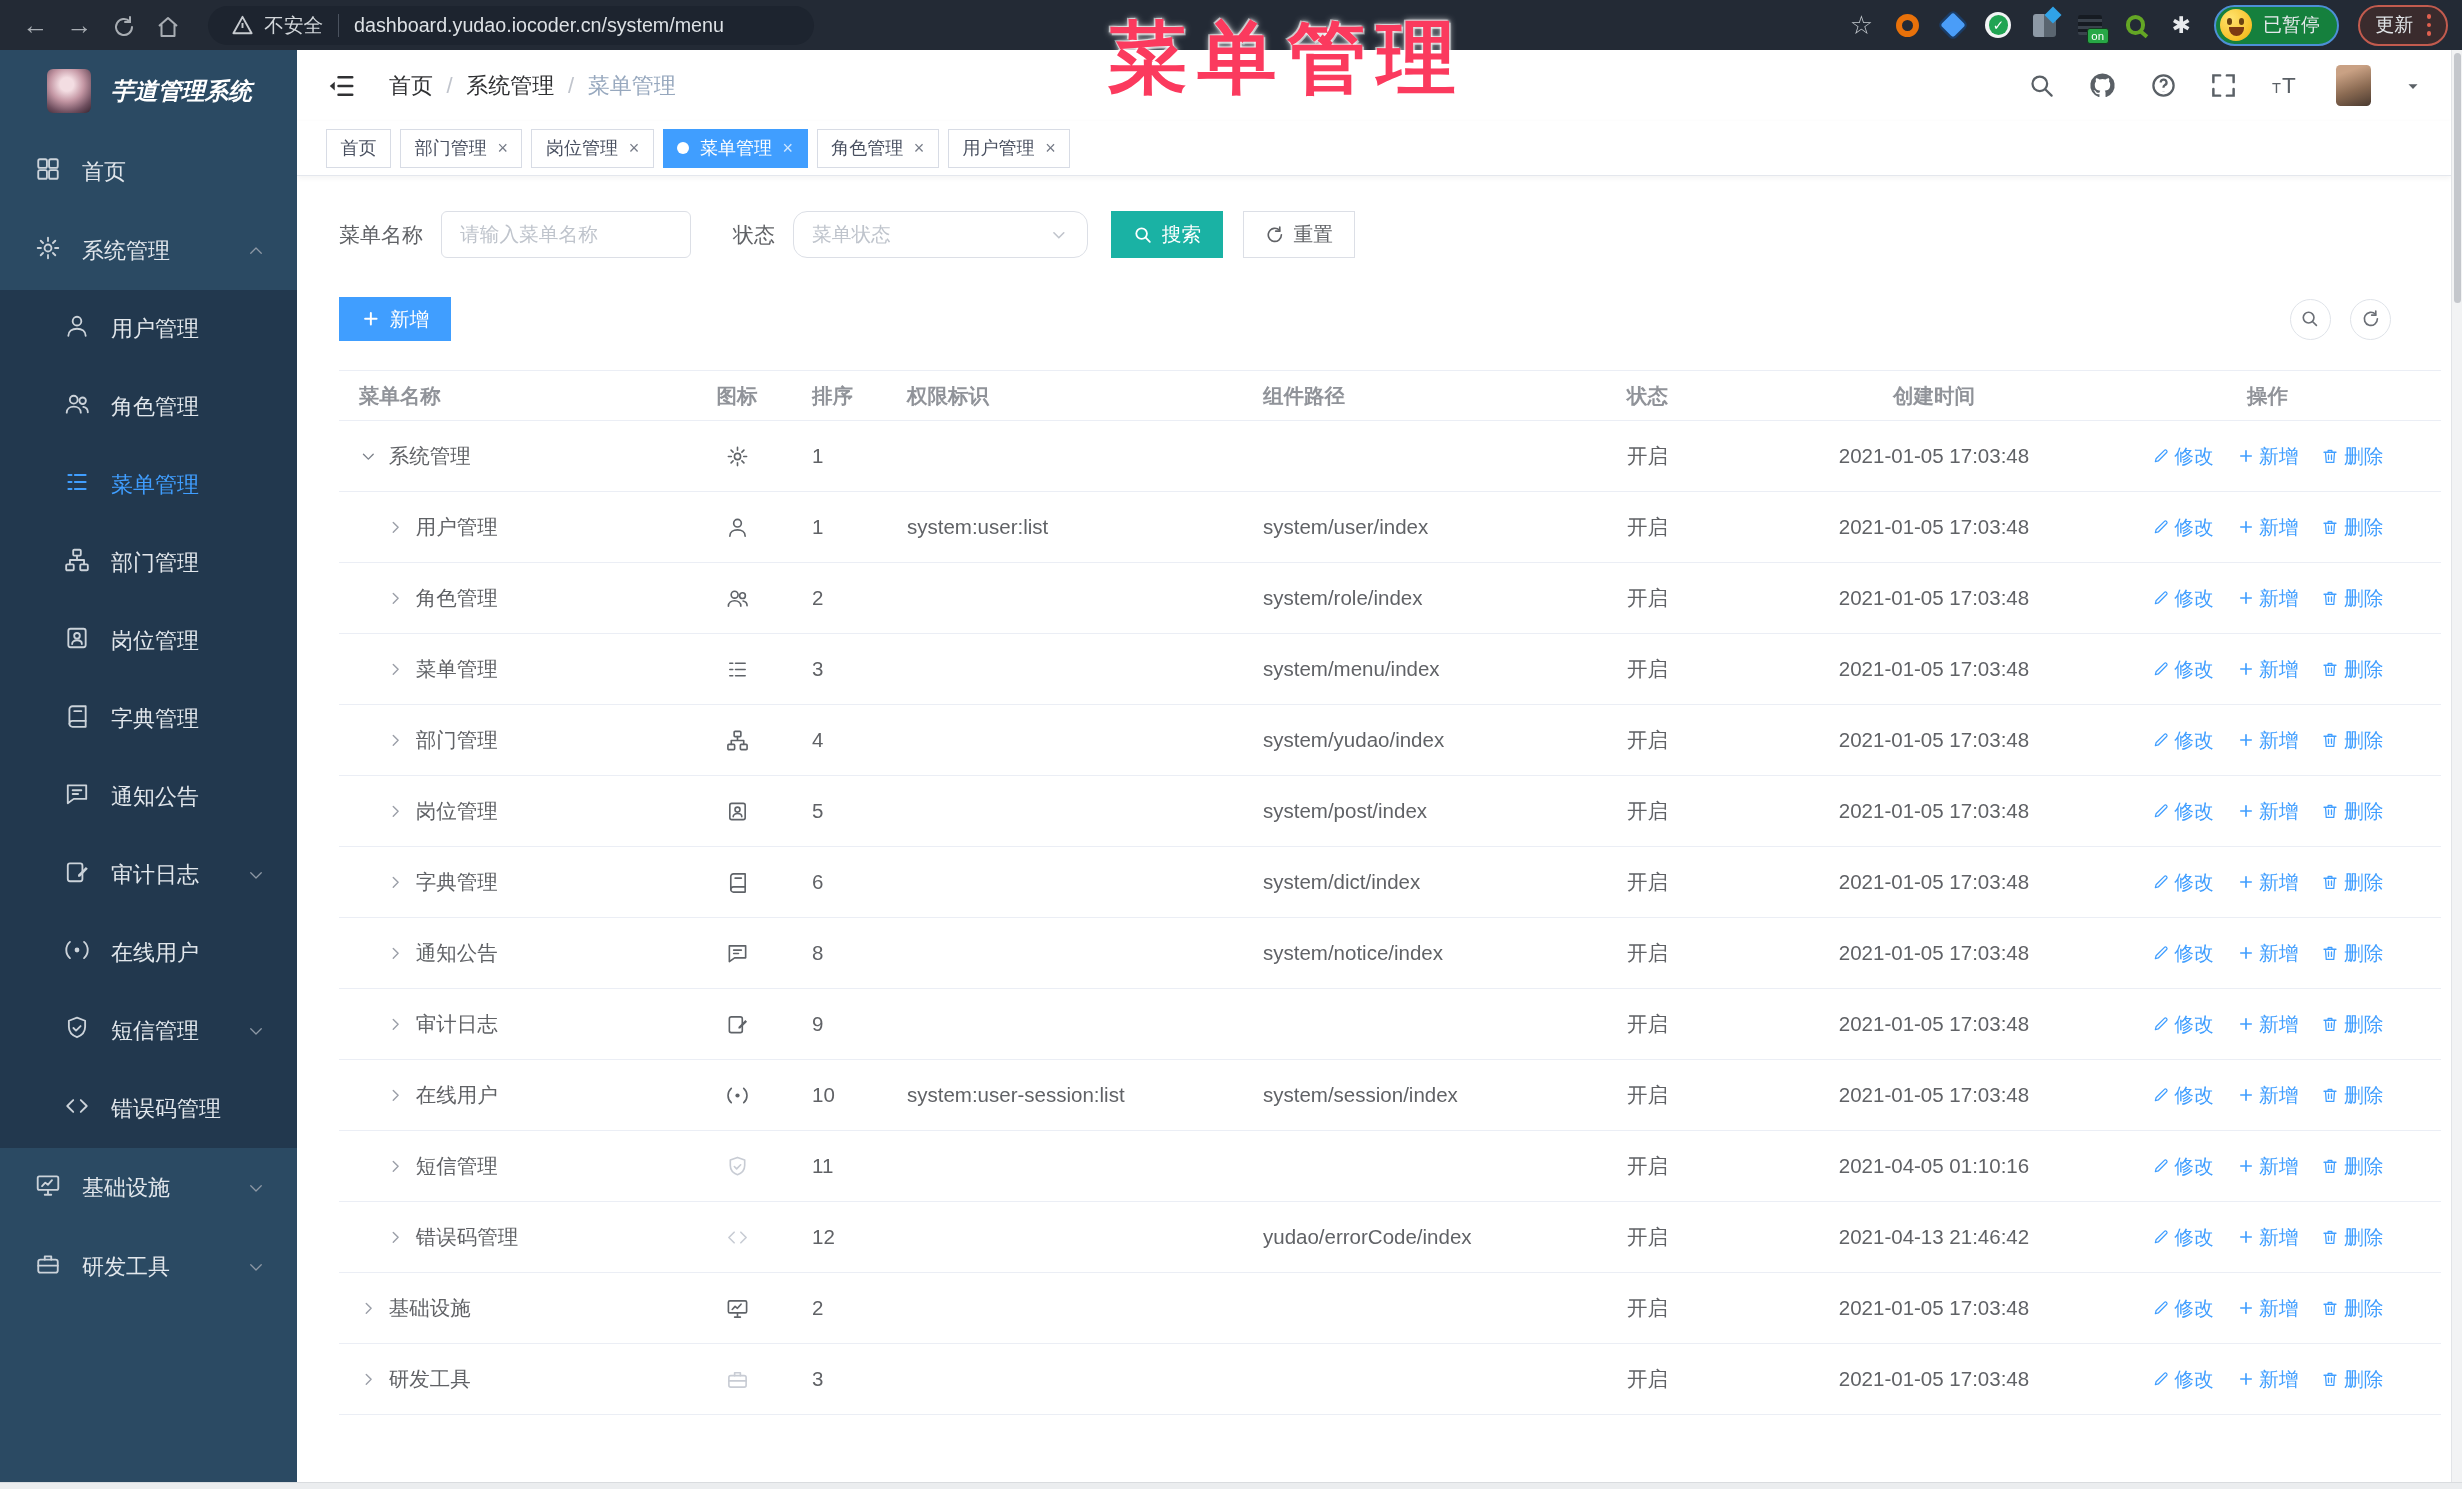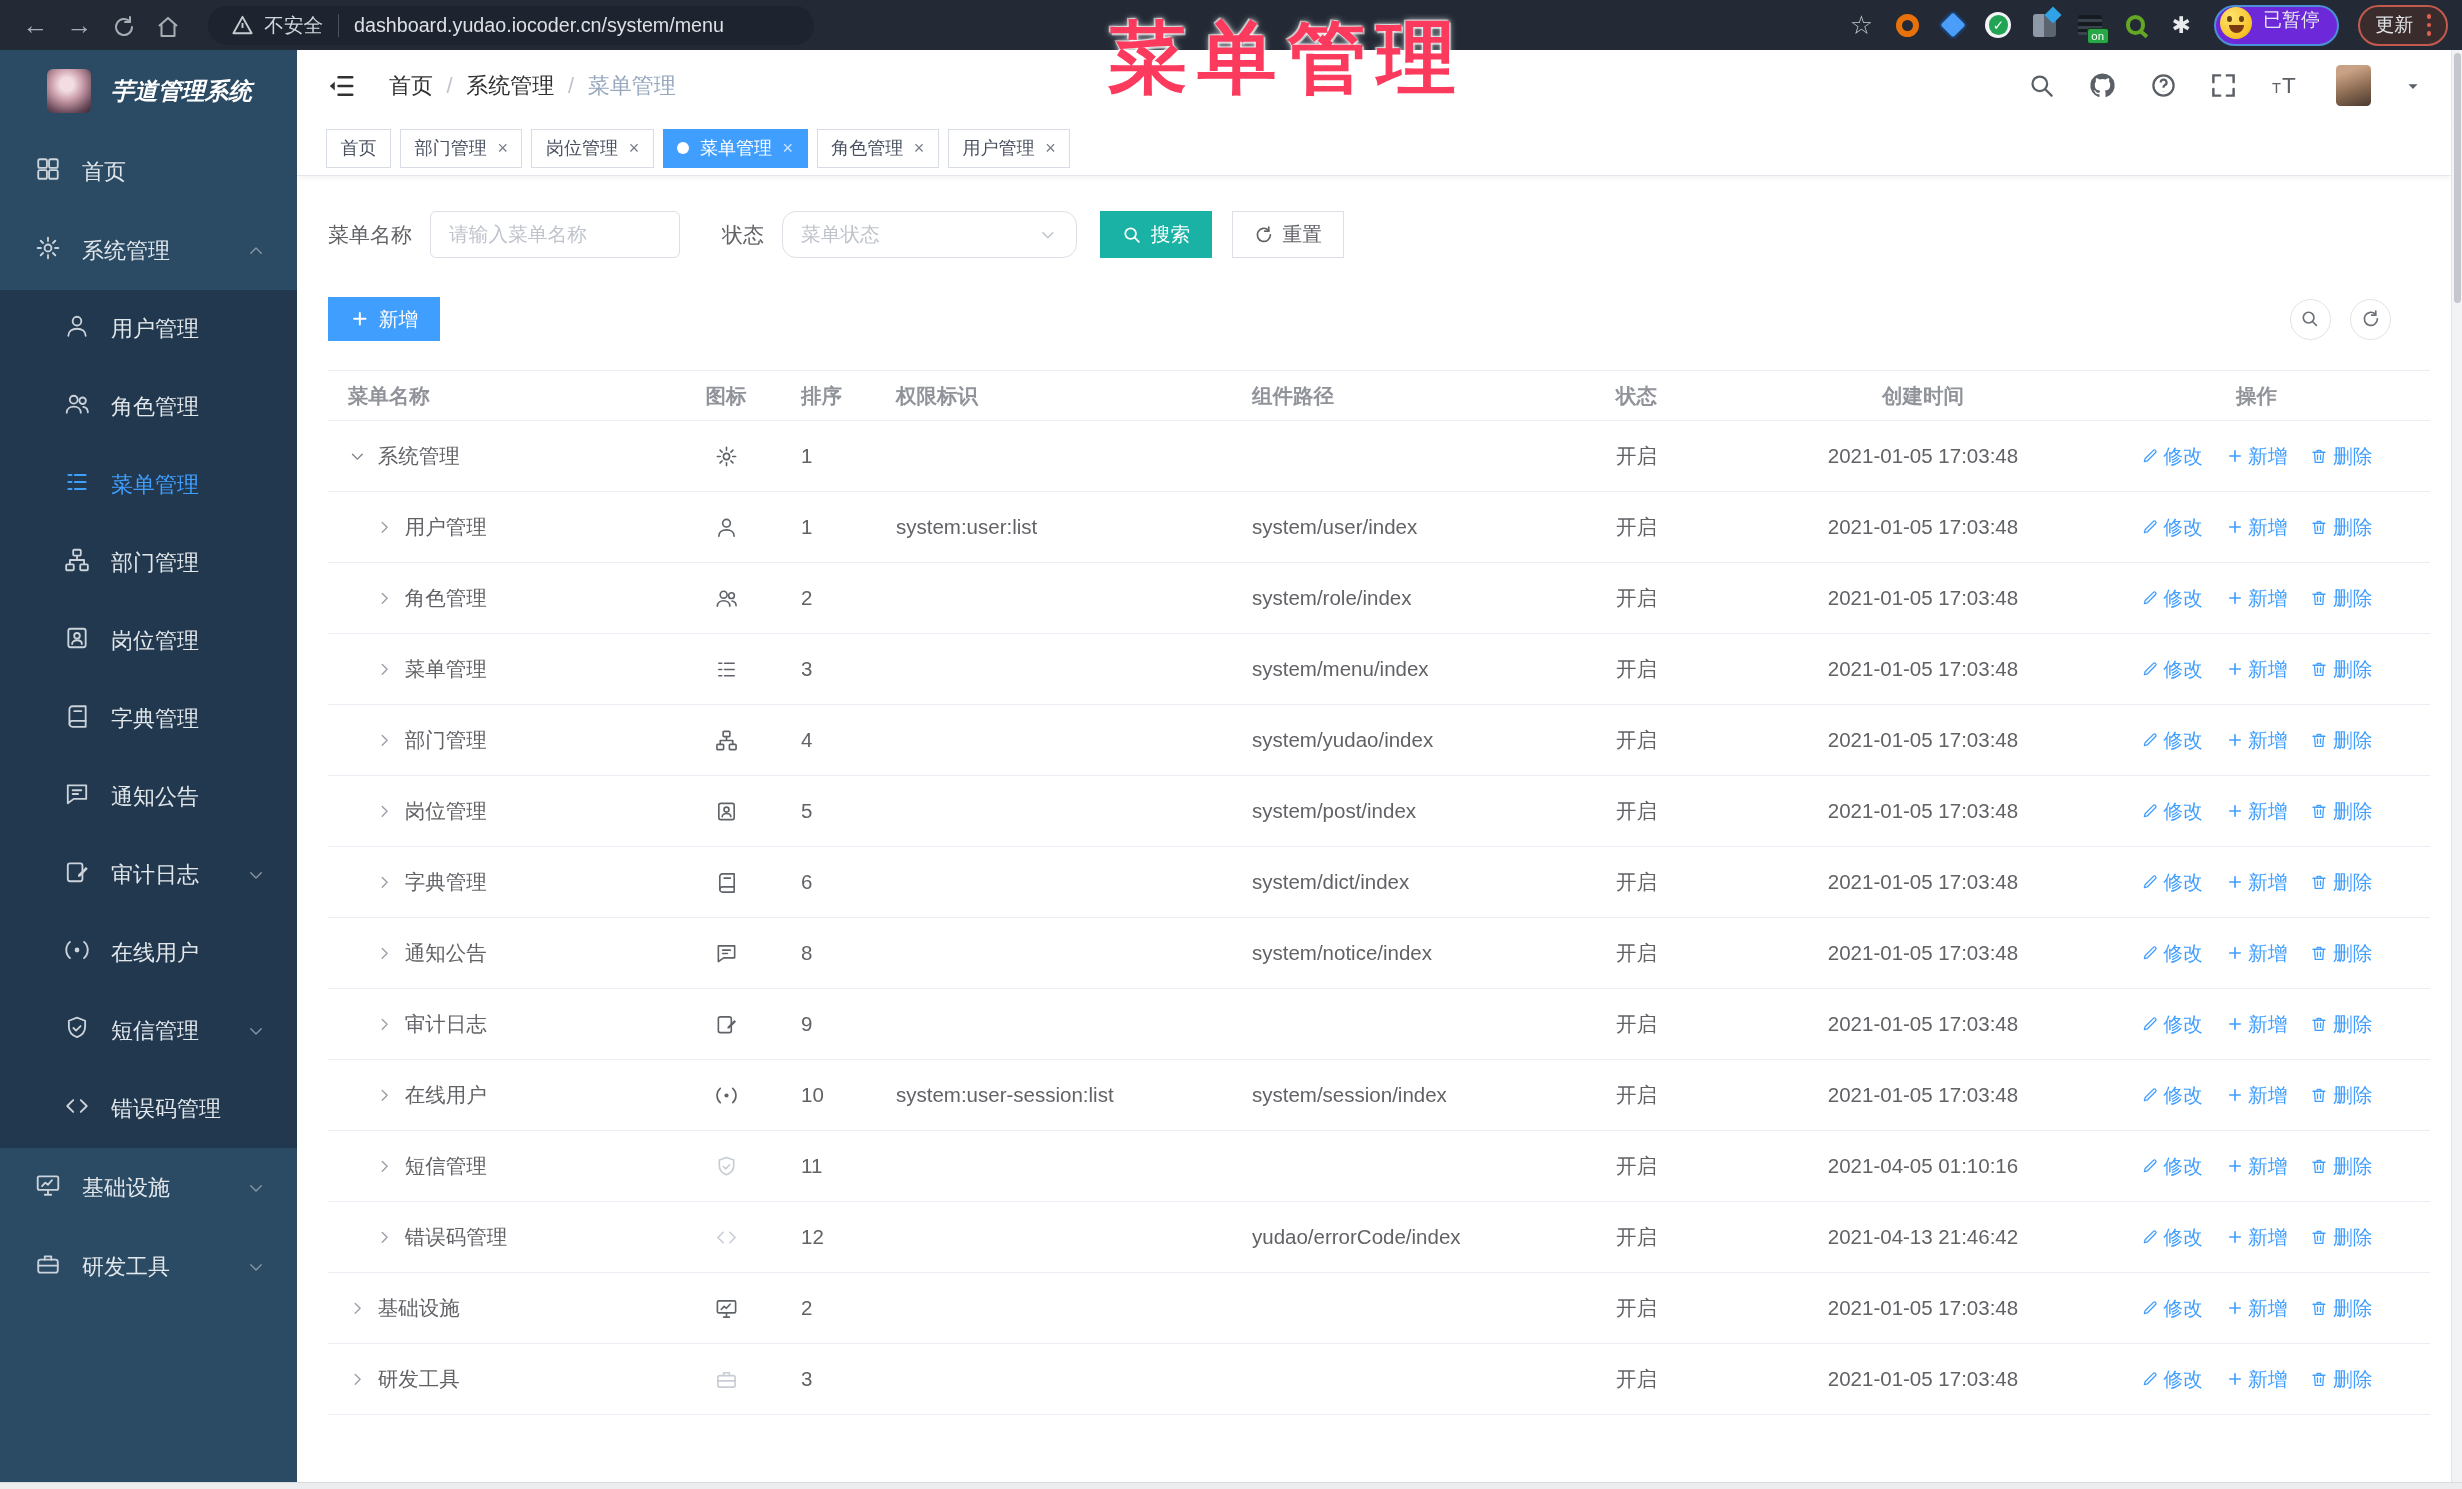--- a/index.html
+++ b/index.html
@@ -22,21 +22,21 @@
   .ext-gem { width:18px;height:18px;background:#4a9df8;transform:rotate(45deg);border-radius:3px; box-shadow:0 0 0 2.3px #1a3c66; }
   .ext-check-outer { width:26px;height:26px;border-radius:50%;background:#f2f4f5;display:flex;align-items:center;justify-content:center; }
   .ext-check-inner { width:19.7px;height:19.7px;border-radius:50%;background:#21a453;color:#fff;font-size:13.6px;display:flex;align-items:center;justify-content:center; }
   .ext-tiles { width:23px;height:23px; background:linear-gradient(90deg,#8d99a6 50%,#5a6570 50%); border-radius:3px; position:relative; }
   .ext-tiles::after { content:""; position:absolute; right:-3px; top:-4.5px; width:12px; height:12px; background:#30a3e8; transform:rotate(45deg); }
   .ext-lines { width:24px;height:19.7px; background:repeating-linear-gradient(#161b22 0 3.8px,#3a424c 3.8px 6.8px); border-radius:2.3px; }
   .on-badge { position:absolute; right:-6px; bottom:-6px; background:#27a746; color:#fff; font-size:11.4px; padding:0.8px 3.8px; border-radius:3px; border:1.5px solid #15391f; }
   .ext-mag { width:19.7px;height:19.7px;border-radius:50%;border:4.5px solid #64a625; position:relative; }
   .ext-mag::after { content:""; position:absolute; width:7.6px; height:3.8px; background:#64a625; bottom:-4.5px; right:-6px; transform:rotate(40deg); }
   .puzzle-glyph { color:#e8eaed; font-size:23px; }
-  .profile-pill { display:flex; gap:10.6px; border:2.3px solid #4d8fd6; border-radius:25px; background:#6d28d9; height:41px; padding:0 16.7px 0 4.5px; }
+  .profile-pill { display:flex; align-items:center; gap:10.6px; border:2.3px solid #4d8fd6; border-radius:25px; background:#15803d; height:41px; padding:0 16.7px 0 4.5px; }
   .emoji-face { width:32px; height:32px; border-radius:50%; background:radial-gradient(circle at 35% 30%, #ffe36e, #f7c128 70%, #e0a40e); position:relative; }
   .emoji-face::before { content:""; position:absolute; left:6.8px; top:9px; width:5.3px; height:6.8px; border-radius:50%; background:#6b4310; box-shadow:12px 0 0 #6b4310; }
   .emoji-face::after { content:""; position:absolute; left:8.3px; bottom:5.3px; width:15px; height:8.3px; border-radius:0 0 15px 15px; background:#7c3a12; }
   .profile-label { color:#e6e9ec; font-size:19px; }
   .update-pill { display:flex; align-items:center; gap:13.6px; border:2.3px solid #c25b4e; border-radius:25px; background:#3a2b2d; height:41px; padding:0 15px; }
   .update-label { color:#dfe3e6; font-size:19px; }
   .dots3 { display:flex; flex-direction:column; gap:3.8px; }
   .dots3 i { width:4.5px; height:4.5px; border-radius:50%; background:#e0604f; }
 
   
@@ -67,21 +67,21 @@
   .appbar-right .abtn { display:flex; align-items:center; cursor:pointer; }
   .avatar { width:35px; height:41px; border-radius:4.5px; background:linear-gradient(160deg,#c9a184 20%,#8a6a52 60%,#4a3a30); }
   .caret-down { color:#5a6066; display:flex; }
 
   .tabsbar { height:55px; display:flex; align-items:center; gap:9px; padding:0 29px; border-bottom:0.8px solid #e4e7ed; box-shadow:0 2.3px 6px rgba(0,0,0,.05); }
   .tab { height:39px; border:0.8px solid #d8dce5; background:#fff; color:#495060; font-size:18px; display:flex; align-items:center; gap:10.6px; padding:0 13.6px; cursor:pointer; }
   .tab .dot { width:12px; height:12px; border-radius:50%; background:#fff; }
   .tab .x { font-size:18px; line-height:1; opacity:.75; }
   .tab.active { background:#409eff; border-color:#409eff; color:#fff; }
 
-  .content { padding:35px 30px 0 31px; }
+  .content { padding:35px 30px 0 42px; }
   .filter-row { display:flex; align-items:center; font-size:21px; color:#606266; }
   .f-label { margin-right:18px; }
   .f-input { width:250px; height:47px; border:0.8px solid #dcdfe6; border-radius:6px; padding:0 18px; font-size:19.7px; color:#606266; outline:none; }
   .f-input::placeholder { color:#bfc4cc; }
   .f-select { width:295px; height:47px; border:0.8px solid #dcdfe6; border-radius:14px; padding:0 18px; font-size:19.7px; color:#bfc4cc; display:flex; align-items:center; margin-right:23px; cursor:pointer; }
   .f-select .sel-caret { margin-left:auto; color:#c0c4cc; display:flex; }
   .gap56 { width:42px; }
   .btn { height:47px; border-radius:0; font-size:19.7px; display:flex; align-items:center; gap:9px; padding:0 21px; cursor:pointer; border:0.8px solid transparent; }
   .btn-search { background:#1ab2a4; color:#fff; margin-right:19.7px; }
   .btn-reset { background:#fff; color:#606266; border-color:#dcdfe6; }

